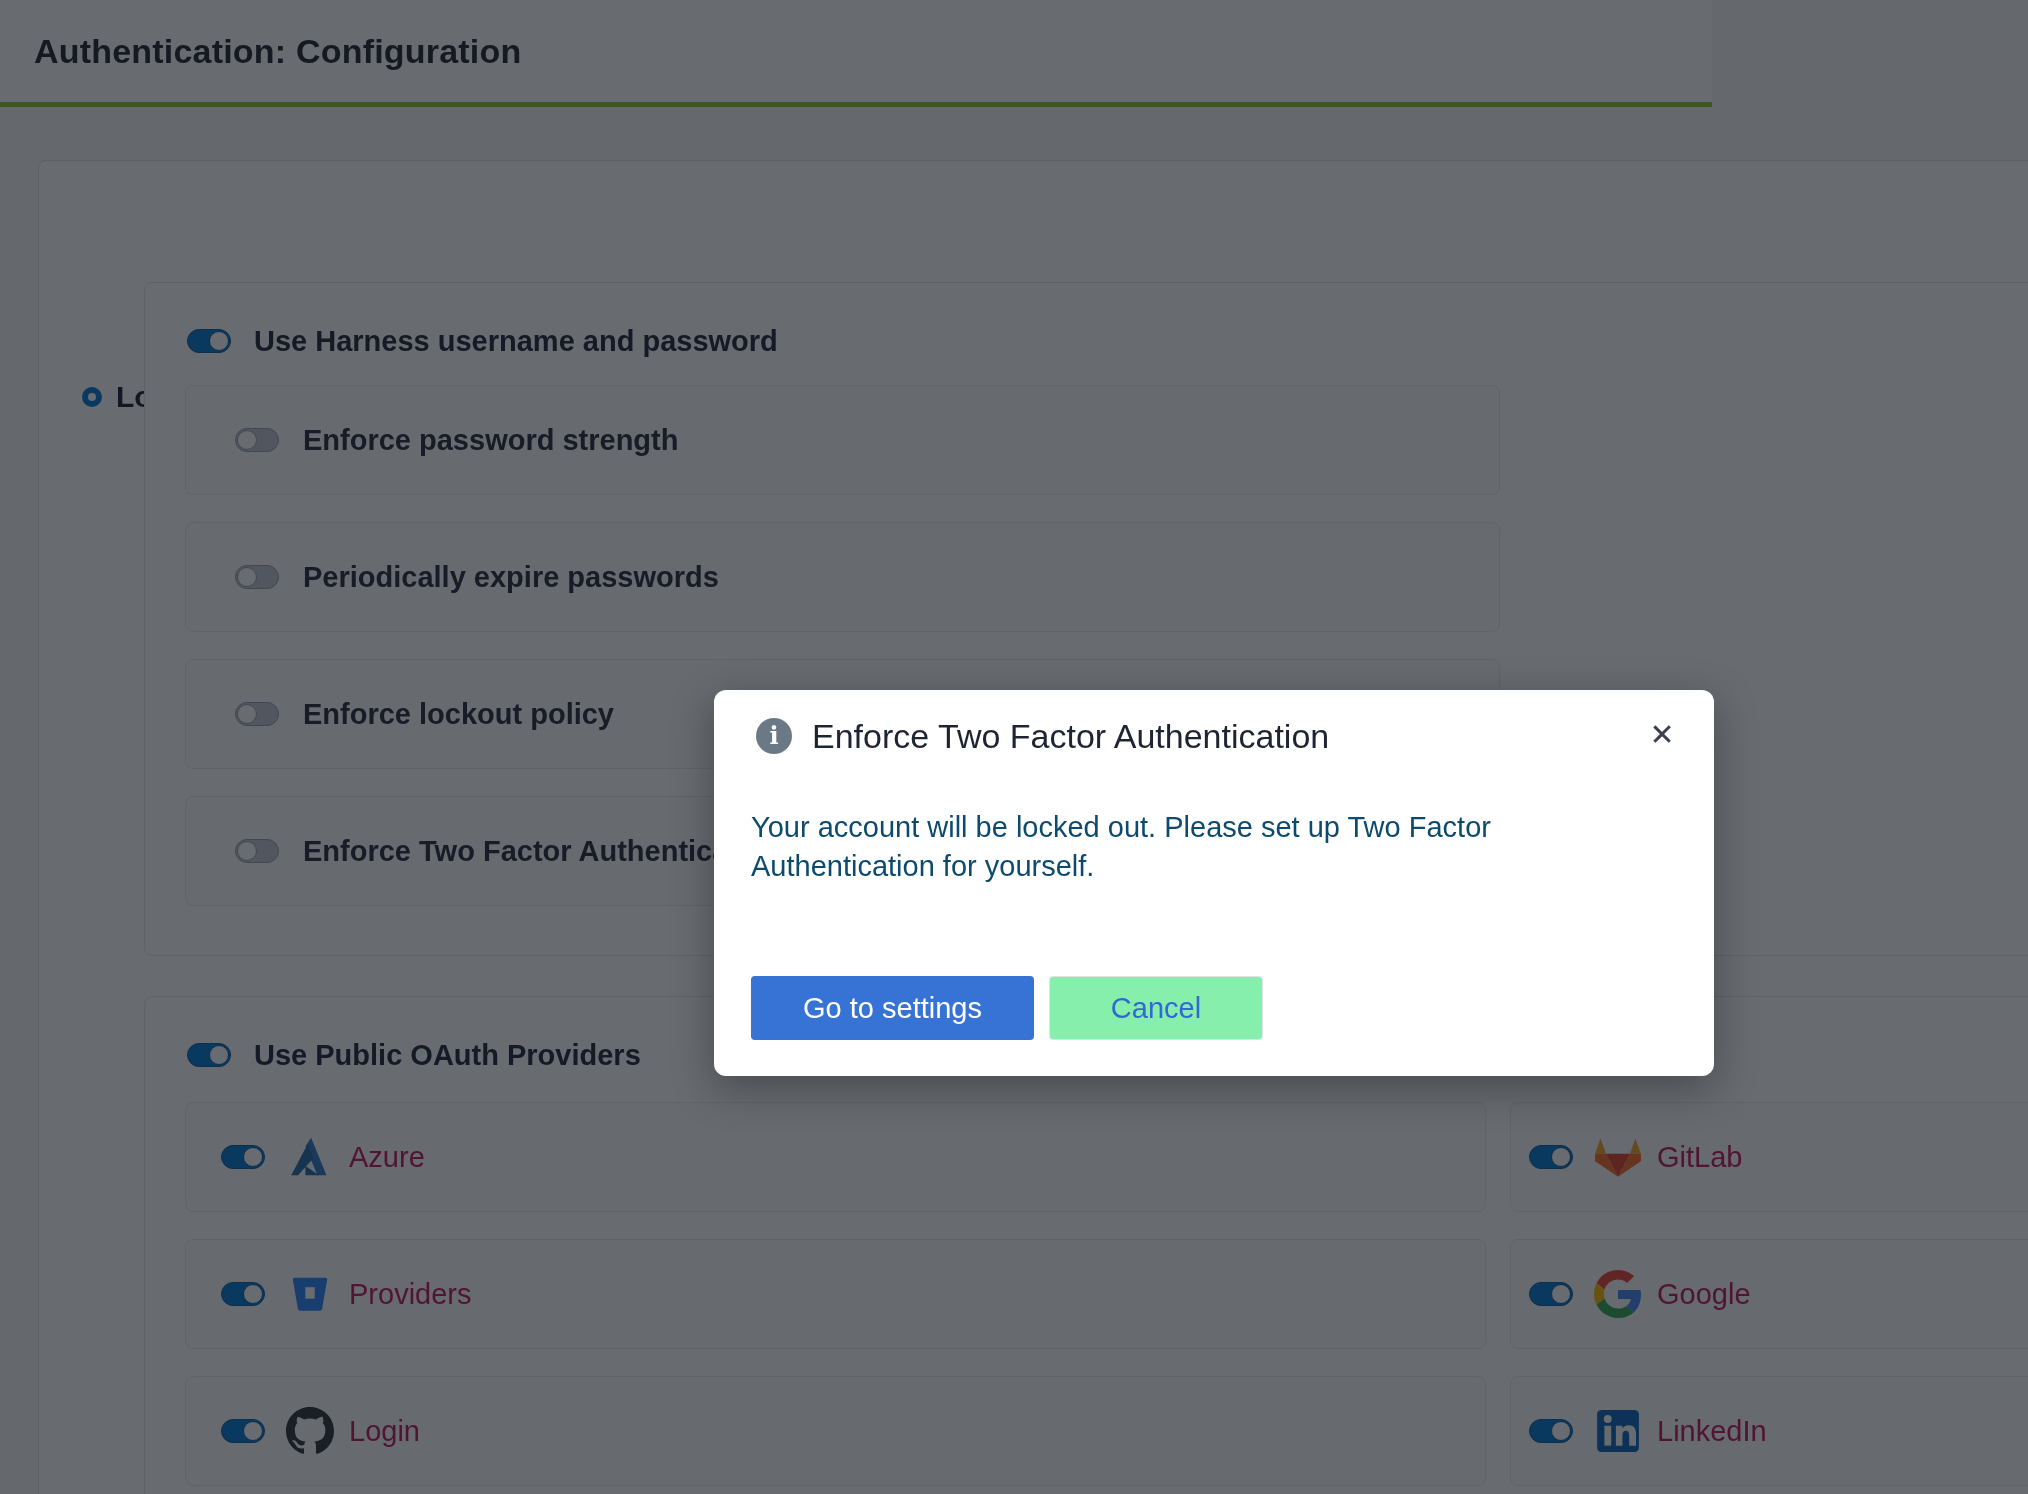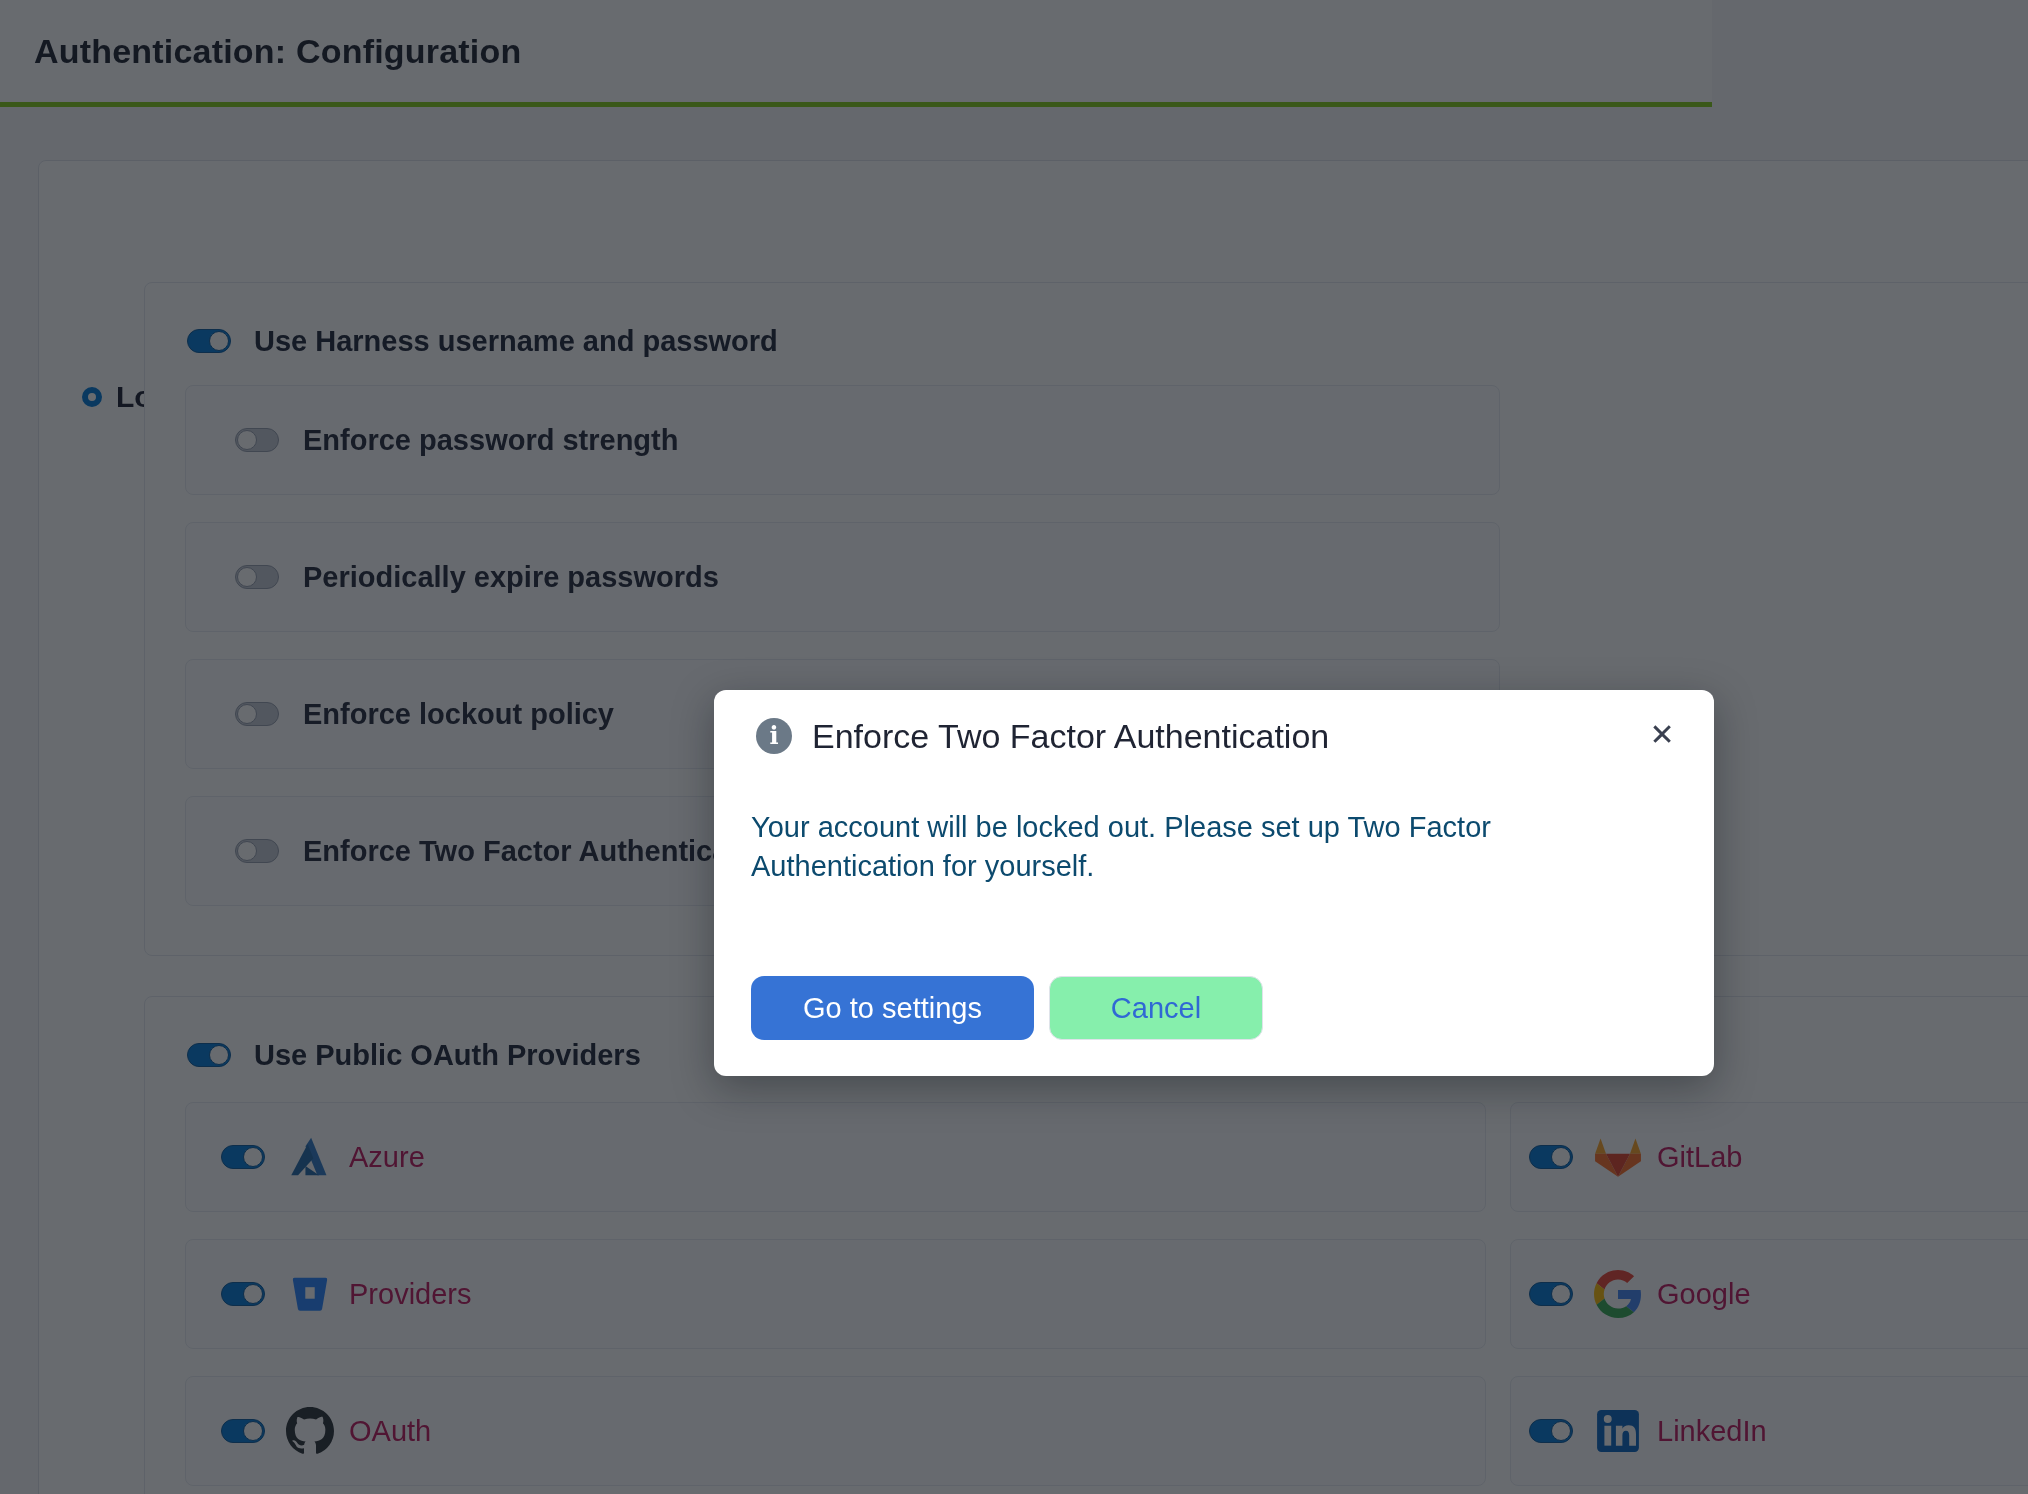--- a/index.html
+++ b/index.html
@@ -84,21 +84,21 @@
   }
   .m-title { position:absolute; left:98px; top:27px; font-size:34px; font-weight:500; color:#1f2433; }
   .m-close {
     position:absolute; right:30px; top:22px; width:44px; height:44px;
     display:flex; align-items:center; justify-content:center;
     font-size:30px; color:#3a4050; cursor:pointer; background:none; border:none;
     font-family:"DejaVu Sans", sans-serif;
   }
   .m-body { position:absolute; left:37px; top:118px; width:830px; font-size:29px; line-height:39px; color:#0c4a6e; }
   .m-actions { position:absolute; left:37px; top:286px; display:flex; gap:15px; }
-  .btn { height:64px; border-radius:13px; font-size:29px; font-weight:500; border:none; cursor:pointer;
+  .btn { height:64px; border-radius:4px; font-size:29px; font-weight:500; border:none; cursor:pointer;
          display:flex; align-items:center; justify-content:center; font-family:"Liberation Sans", sans-serif; }
   .btn-primary { width:283px; background:#3673d5; color:#ffffff; }
   .btn-secondary { width:214px; background:#86efac; border:1px solid #dfe3ea; color:#3068d4; font-weight:400; }
 </style>
 </head>
 <body>
 
 <header class="app-header">
   <h1>Authentication: Configuration</h1>
 </header>
@@ -179,21 +179,21 @@
     </div>
     <div class="prov-box colL" style="top:379px">
       <span class="toggle on">
           <span class="knob"></span>
         </span>
       <span class="p-icon">
         <svg viewBox="0 0 16 16" width="48" height="48">
           <path fill="#2b3137" fill-rule="evenodd" d="M8 0C3.58 0 0 3.58 0 8c0 3.54 2.29 6.53 5.47 7.59.4.07.55-.17.55-.38 0-.19-.01-.82-.01-1.49-2.01.37-2.53-.49-2.69-.94-.09-.23-.48-.94-.82-1.13-.28-.15-.68-.52-.01-.53.63-.01 1.08.58 1.23.82.72 1.21 1.87.87 2.33.66.07-.52.28-.87.51-1.07-1.78-.2-3.64-.89-3.64-3.95 0-.87.31-1.59.82-2.15-.08-.2-.36-1.02.08-2.12 0 0 .67-.21 2.2.82.64-.18 1.32-.27 2-.27s1.36.09 2 .27c1.53-1.04 2.2-.82 2.2-.82.44 1.1.16 1.92.08 2.12.51.56.82 1.27.82 2.15 0 3.07-1.87 3.75-3.65 3.95.29.25.54.73.54 1.48 0 1.07-.01 1.93-.01 2.2 0 .21.15.46.55.38A8.01 8.01 0 0 0 16 8c0-4.42-3.58-8-8-8z"></path>
         </svg>
       </span>
-      <span class="lbl">OAuth</span>
+      <span class="lbl">Login</span>
     </div>
 
     <div class="prov-box colR" style="top:105px">
       <span class="toggle on">
           <span class="knob"></span>
         </span>
       <span class="p-icon">
         <svg viewBox="0 0 44 40" width="48" height="44">
           <polygon fill="#fca326" points="6,3 11,17 1,17"></polygon>
           <polygon fill="#fca326" points="38,3 43,17 33,17"></polygon>

